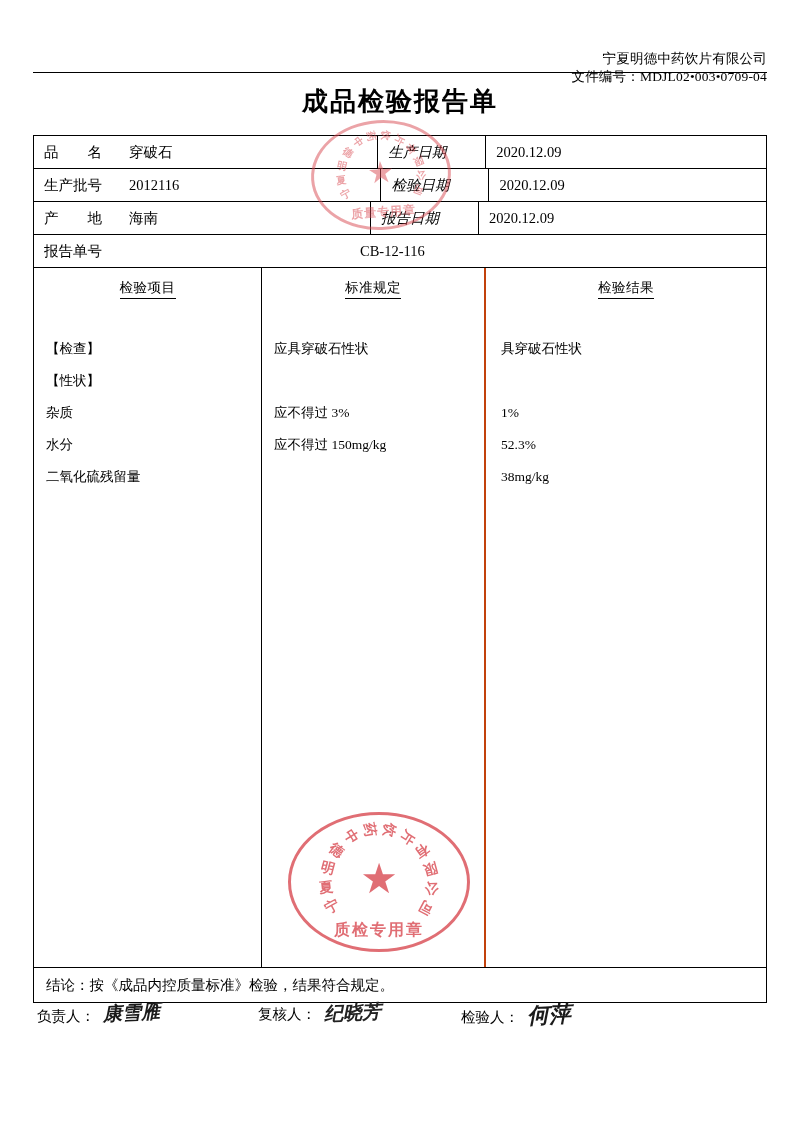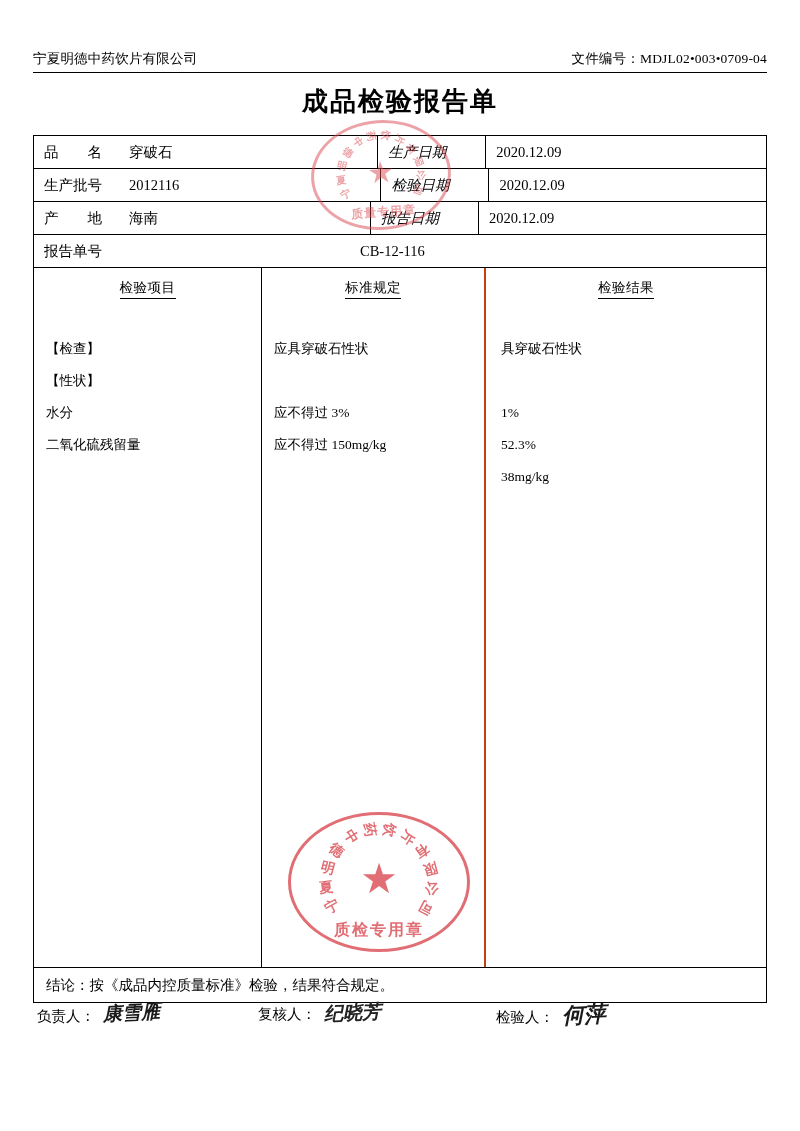--- a/index.html
+++ b/index.html
@@ -25,20 +25,21 @@
   .hdr {
     position: absolute;
     left: 33px;
     top: 50px;
     width: 734px;
     display: flex;
     justify-content: space-between;
     align-items: flex-end;
     font-size: 13.5px;
     line-height: 18px;
+    flex-direction: column;
   }
   .hdr .left { letter-spacing: 0.2px; }
   .hdr .right { letter-spacing: 0.2px; }
   .hdr-rule {
     position: absolute;
     left: 33px;
     top: 72px;
     width: 734px;
     height: 1px;
     background: #000;
@@ -158,21 +159,21 @@
     font-size: 14.5px;
   }
   .sig {
     position: absolute;
     top: 0;
     display: flex;
     align-items: baseline;
   }
   .sig-1 { left: 4px; align-items: flex-end; }
   .sig-2 { left: 225px; }
-  .sig-3 { left: 463px; }
+  .sig-3 { left: 428px; }
   .sig-name {
     margin-left: 8px;
     font-family: "Liberation Serif", "DejaVu Serif", serif;
     color: #1a1a1a;
     font-size: 19px;
     font-style: italic;
     font-weight: bold;
     transform: rotate(-3deg);
     display: inline-block;
   }
@@ -289,20 +290,21 @@
       <div class="cell report-no-label">报告单号</div>
       <div class="cell report-no-value">CB-12-116</div>
     </div>
 
     <div class="results">
       <div class="col col-1">
         <div class="col-head"><span>检验项目</span></div>
         <div class="col-body">
           <div class="entry">【检查】</div>
           <div class="entry">【性状】</div>
+          <div class="entry">杂质</div>
           <div class="entry">水分</div>
           <div class="entry">二氧化硫残留量</div>
         </div>
       </div>
       <div class="col col-2">
         <div class="col-head"><span>标准规定</span></div>
         <div class="col-body">
           <div class="entry">应具穿破石性状</div>
           <div class="entry"></div>
           <div class="entry">应不得过 3%</div>

